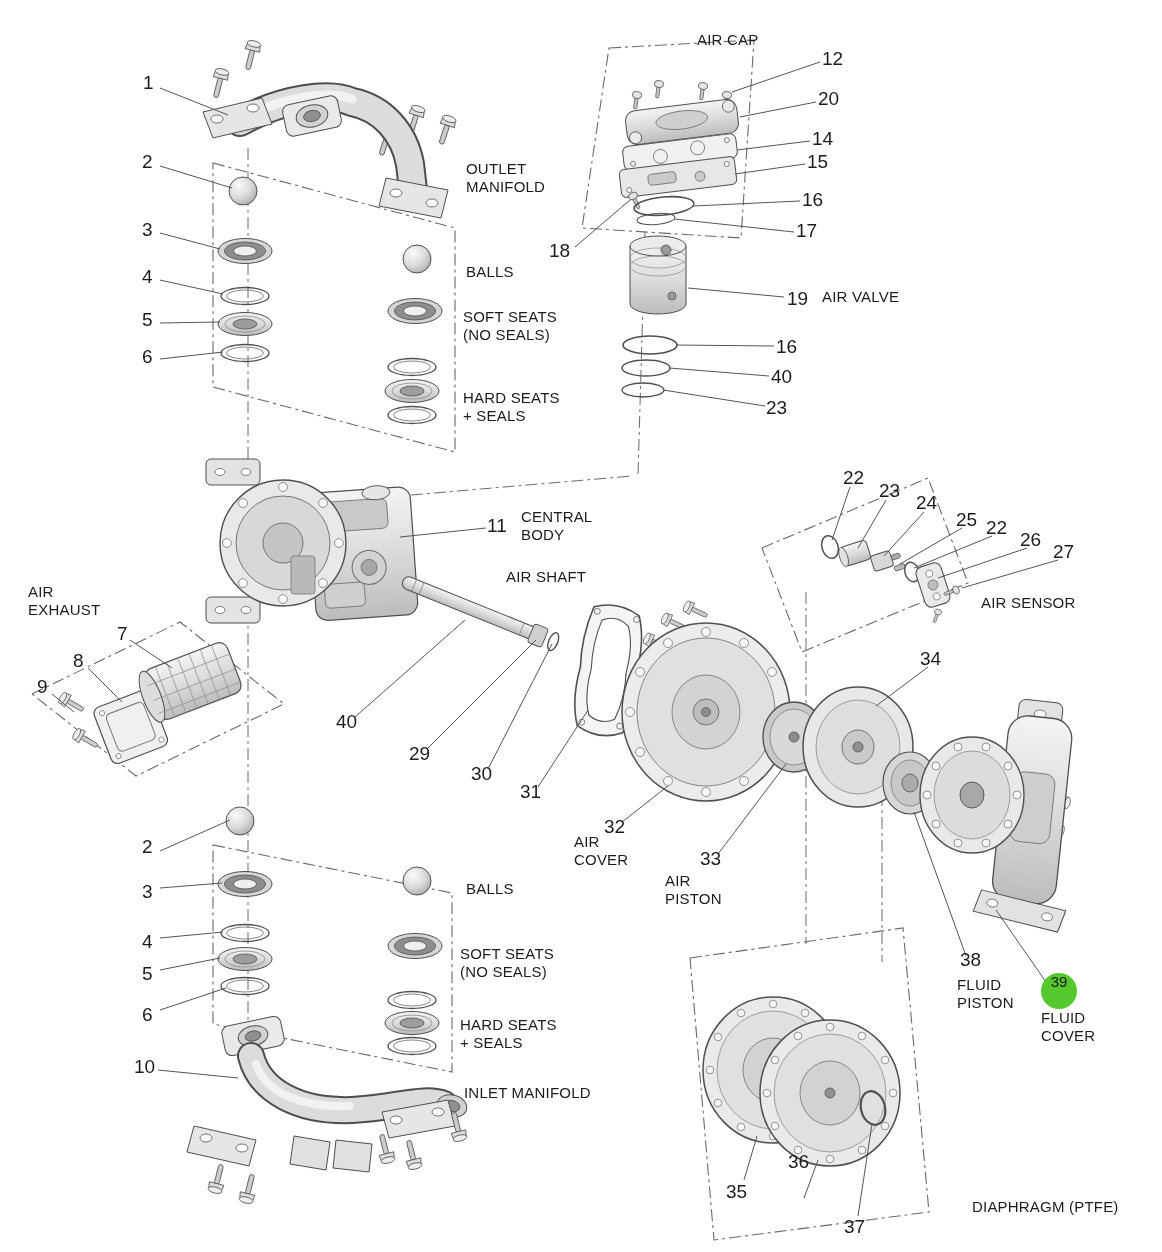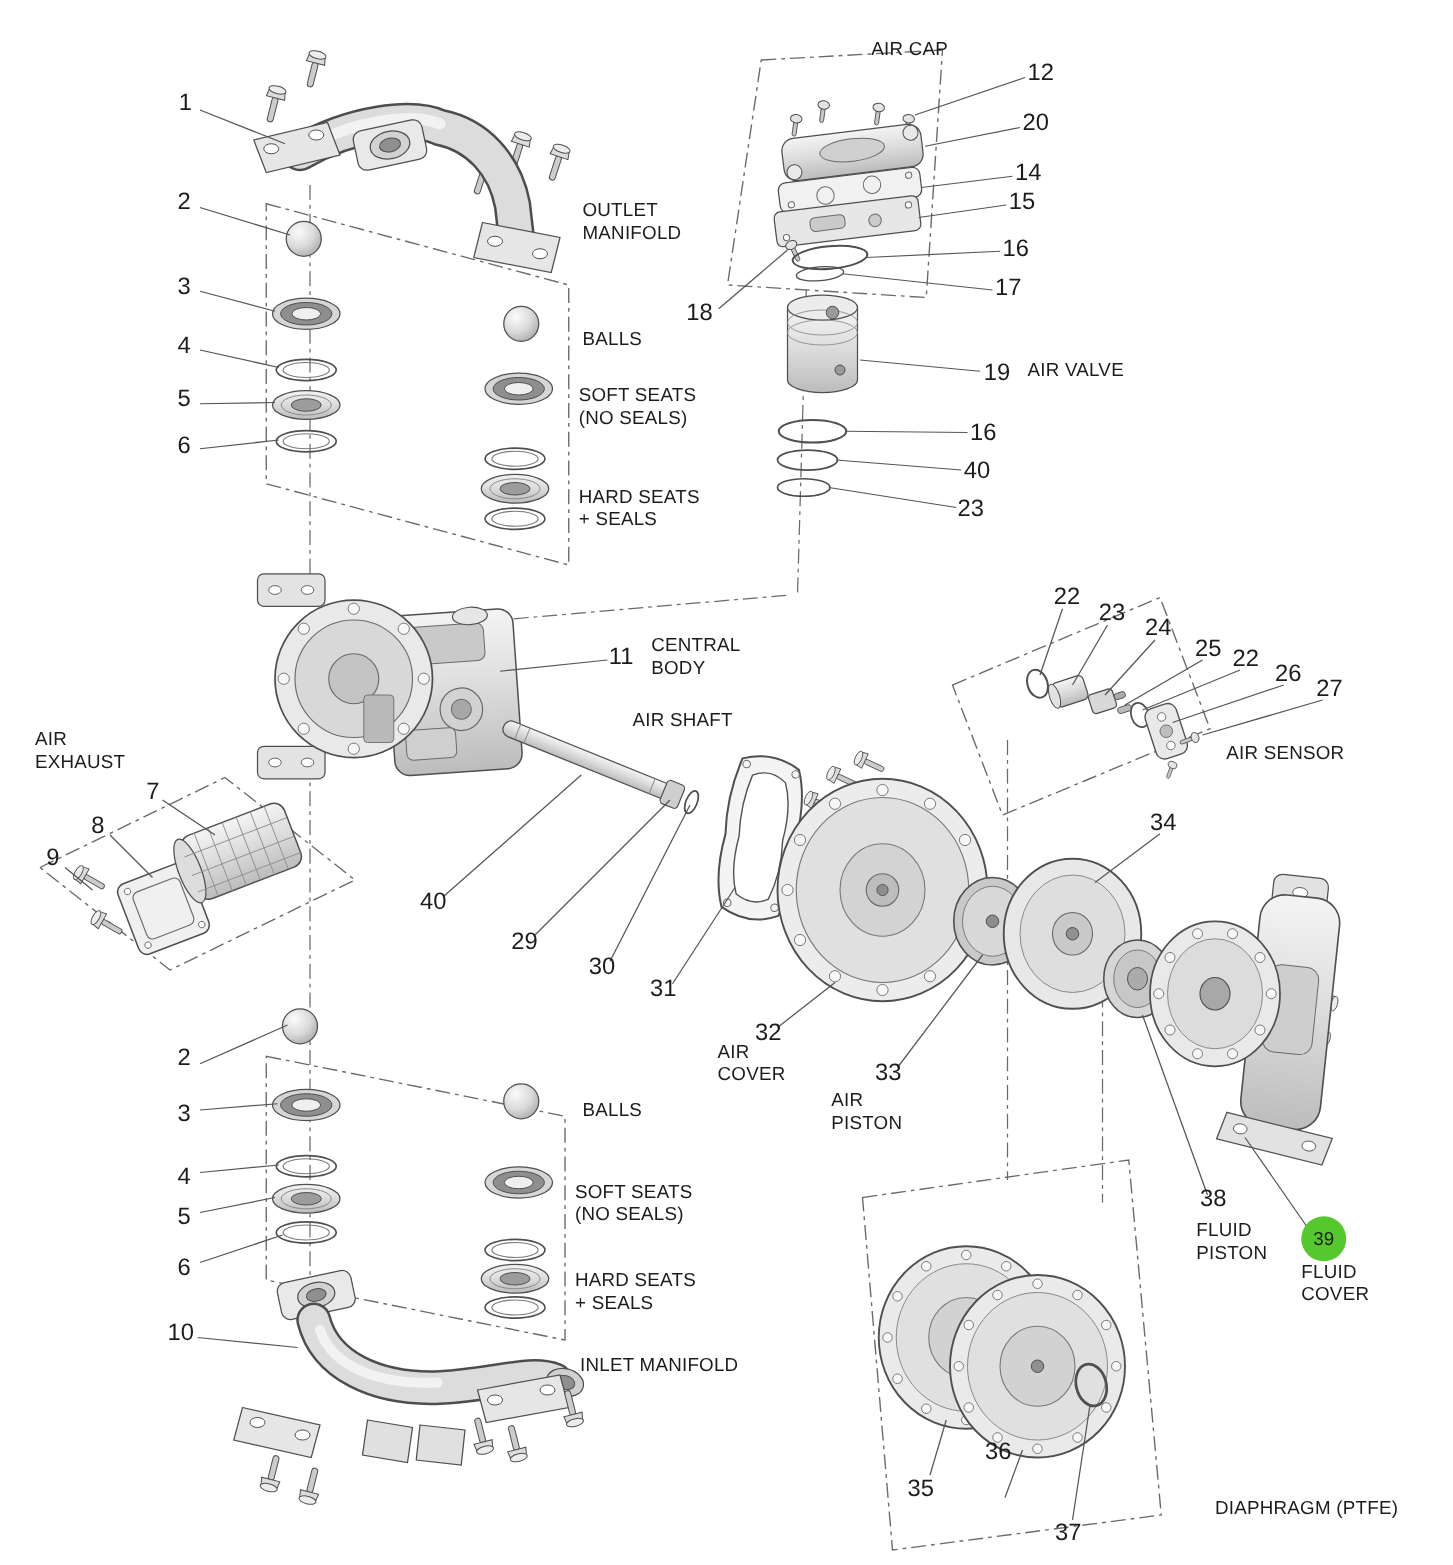--- a/index.html
+++ b/index.html
@@ -3,21 +3,21 @@
 <meta charset="utf-8">
 <style>
   *{box-sizing:border-box}
   html,body{margin:0;padding:0;background:#fff}
   .stage{position:relative;width:1162px;height:1252px;background:#fff;overflow:hidden;
          font-family:"Liberation Sans",sans-serif;color:#1c1c1c}
   .stage>svg{position:absolute;left:0;top:0}
   .lbl{position:absolute;font-size:15px;line-height:1.22;white-space:pre-line;letter-spacing:.2px}
   .num{position:absolute;font-size:19px}
   .hl39{position:absolute;left:1041px;top:973px;width:36px;height:36px;border-radius:50%;
-        background:#55c82d;display:flex;align-items:center;justify-content:center;font-size:15px}
+        background:#55c82d;display:flex;align-items:flex-start;justify-content:center;font-size:15px}
 </style>
 </head>
 <body>
 
 <div class="stage">
 
 <svg width="1162" height="1252" viewBox="0 0 1162 1252">
   <defs>
     <radialGradient id="gb" cx="0.35" cy="0.3" r="0.8">
       <stop offset="0" stop-color="#fbfbfb"></stop>

